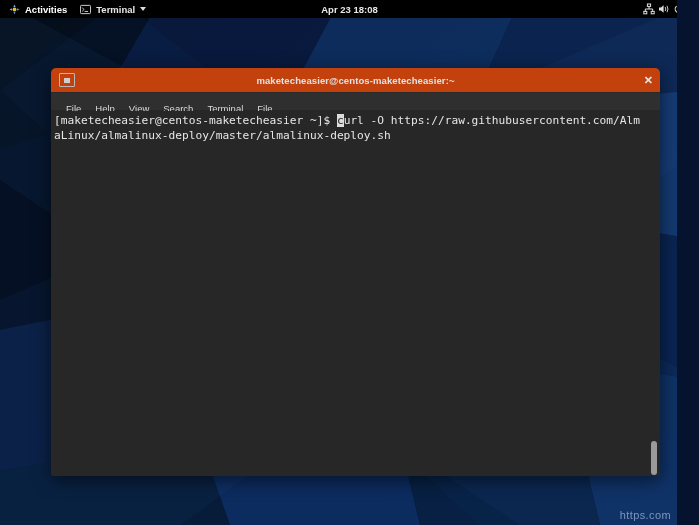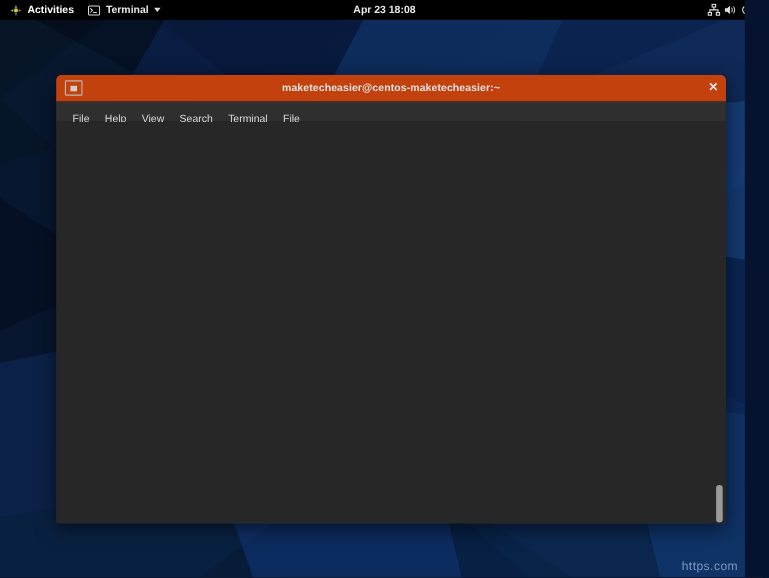--- a/index.html
+++ b/index.html
@@ -347,20 +347,21 @@
     <div id="menubar">
       <div class="menu-item">File</div>
       <div class="menu-item">Help</div>
       <div class="menu-item">View</div>
       <div class="menu-item">Search</div>
       <div class="menu-item">Terminal</div>
       <div class="menu-item">File</div>
     </div>
 
     <div id="term-body">
+      <div id="term-text"><span>[maketecheasier@centos-maketecheasier ~]$ </span><span class="cursor-block">c</span><span>url -O https://raw.githubusercontent.com/AlmaLinux/almalinux-deploy/master/almalinux-deploy.sh</span></div>
 
       <div id="term-scrollbar">
         <div id="term-scroll-thumb"></div>
       </div>
     </div>
   </div>
 
   <div id="watermark">https.com</div>
 
 </div>

